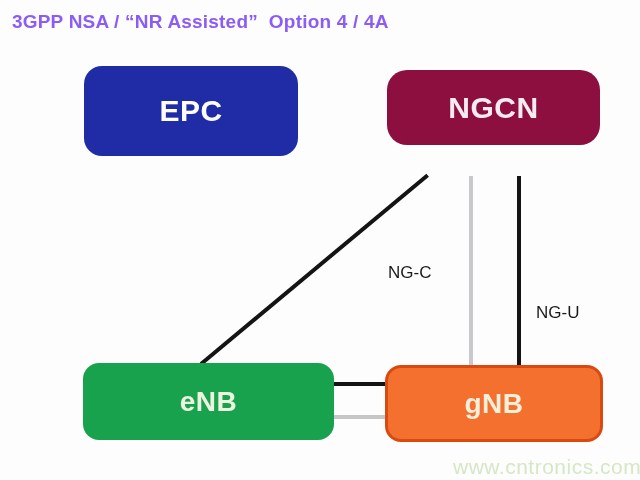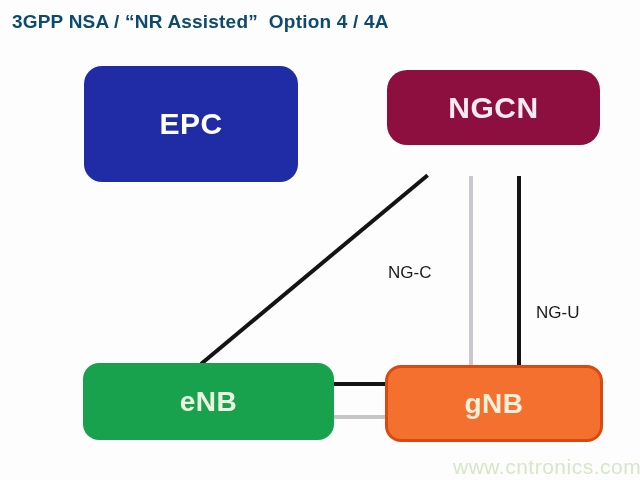--- a/index.html
+++ b/index.html
@@ -12,37 +12,37 @@
   .canvas {
     position: relative;
     width: 640px; height: 480px;
     background: #fdfdfe;
   }
   .title {
     position: absolute;
     left: 12px; top: 11px;
     font-size: 19px;
     font-weight: bold;
-    color: #0c4a6e;
+    color: #8b5cf6;
     white-space: pre;
     letter-spacing: 0.2px;
   }
   .node {
     position: absolute;
     display: flex;
     align-items: center;
     justify-content: center;
     z-index: 2;
     box-sizing: border-box;
   }
   .node-label {
     font-weight: bold;
     letter-spacing: 0.5px;
   }
-  .node-epc  { left: 84px;  top: 66px;  width: 214px; height: 116px; border-radius: 18px; }
+  .node-epc  { left: 84px;  top: 66px;  width: 214px; height: 90px; border-radius: 18px; }
   .node-ngcn { left: 387px; top: 70px;  width: 213px; height: 75px; border-radius: 20px; }
   .node-enb  { left: 83px;  top: 363px; width: 251px; height: 77px;  border-radius: 16px; }
   .node-gnb  { left: 385px; top: 365px; width: 218px; height: 77px;  border-radius: 16px; border: 3px solid transparent; }
   .node-epc .node-label, .node-ngcn .node-label { font-size: 30px; }
   .node-enb .node-label, .node-gnb .node-label { font-size: 28px; }
   .link { position: absolute; z-index: 1; }
   .link-ngcn-enb {
     left: 201px; top: 362px;
     width: 295px; height: 4px;
     transform-origin: 0 50%;

